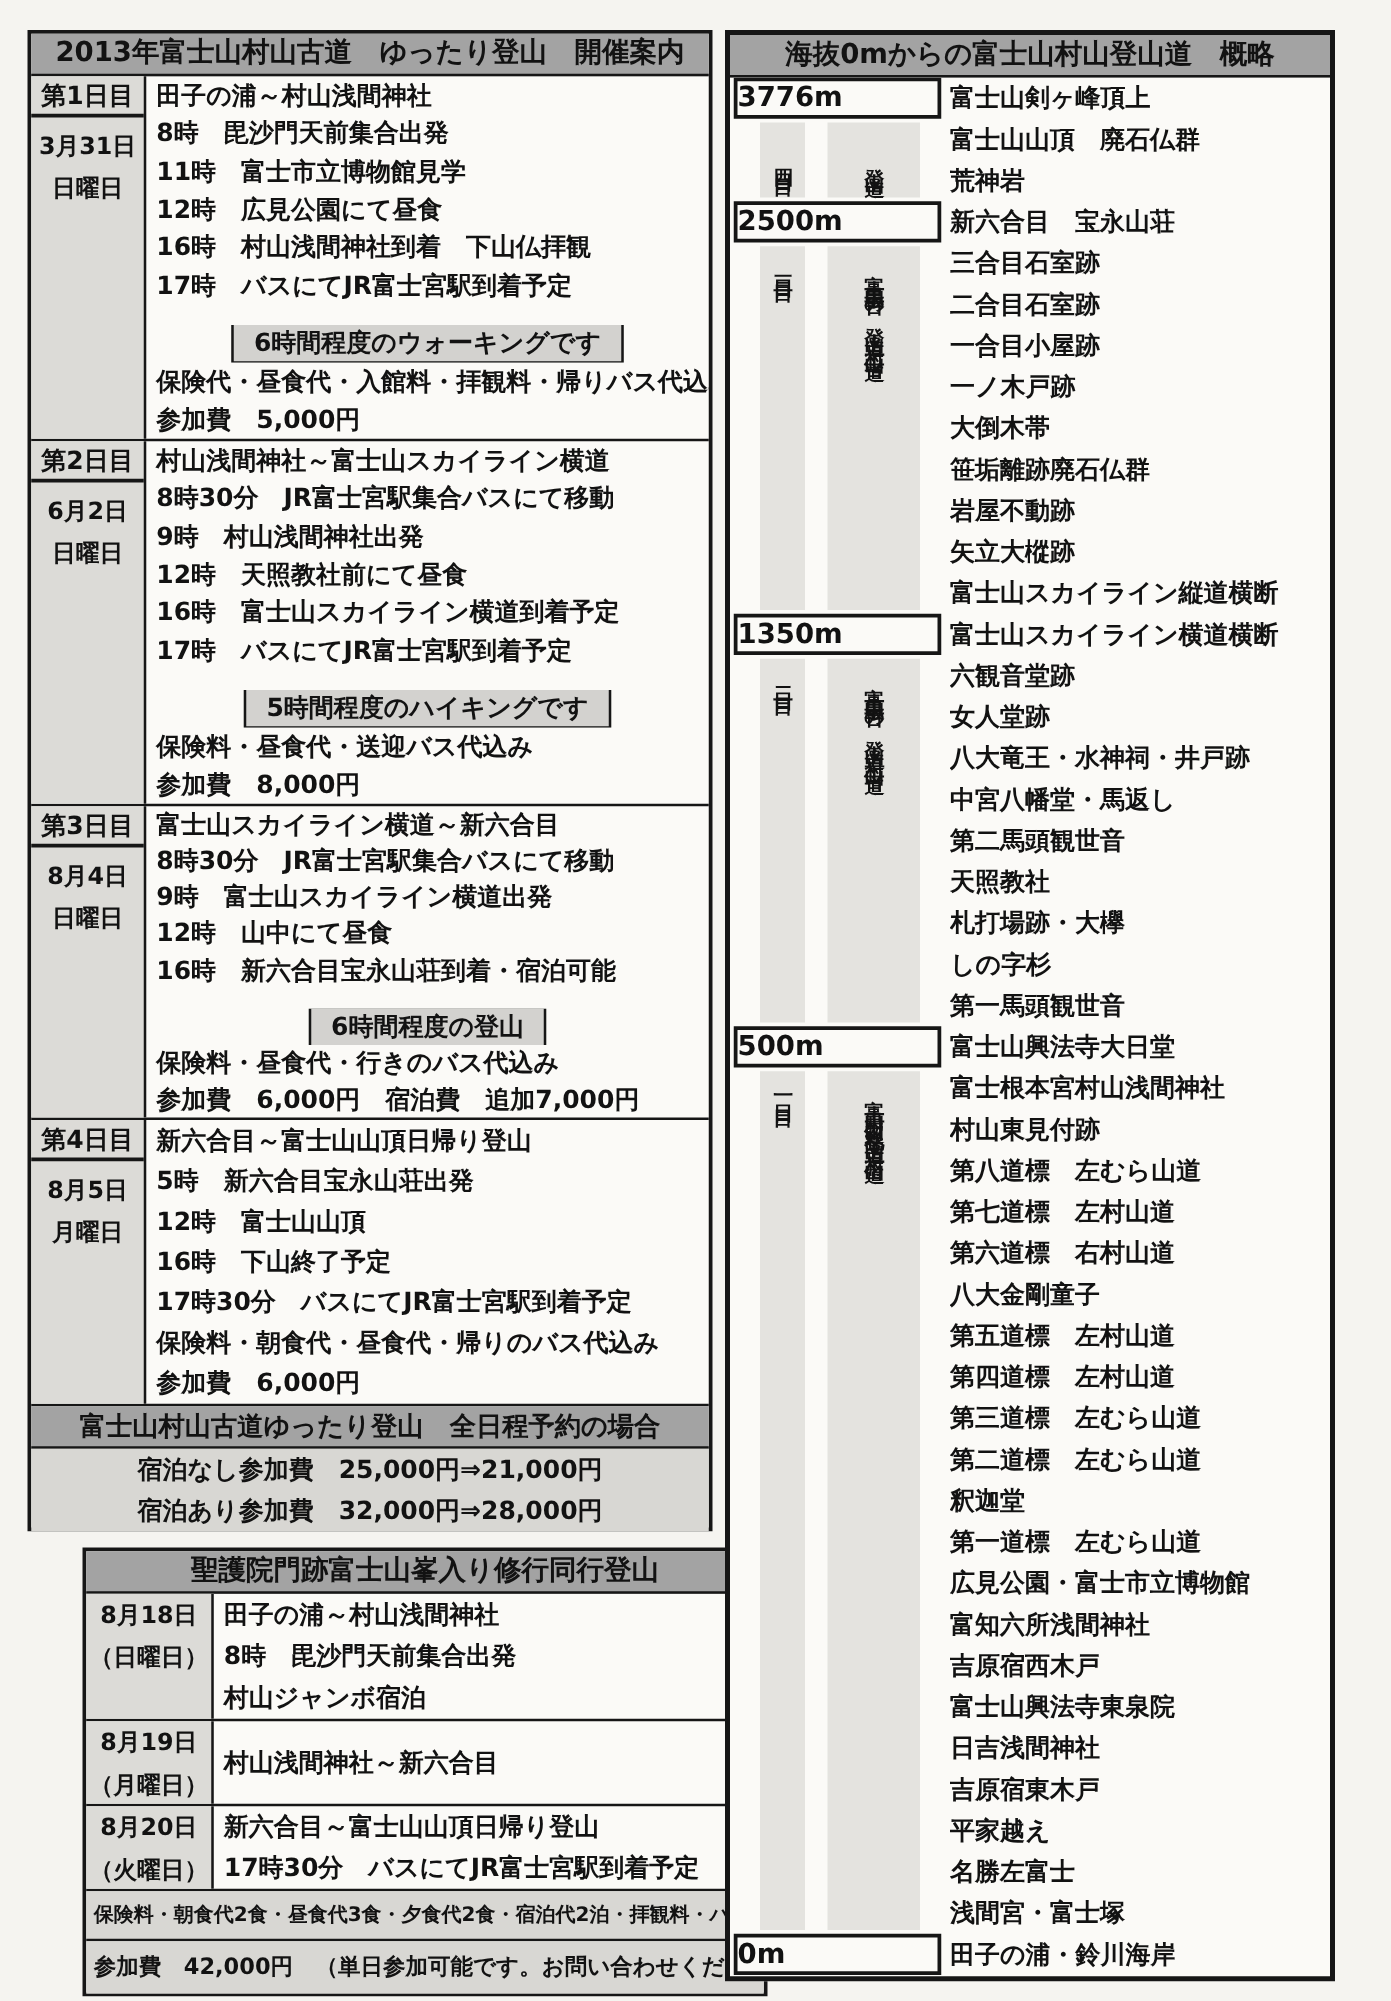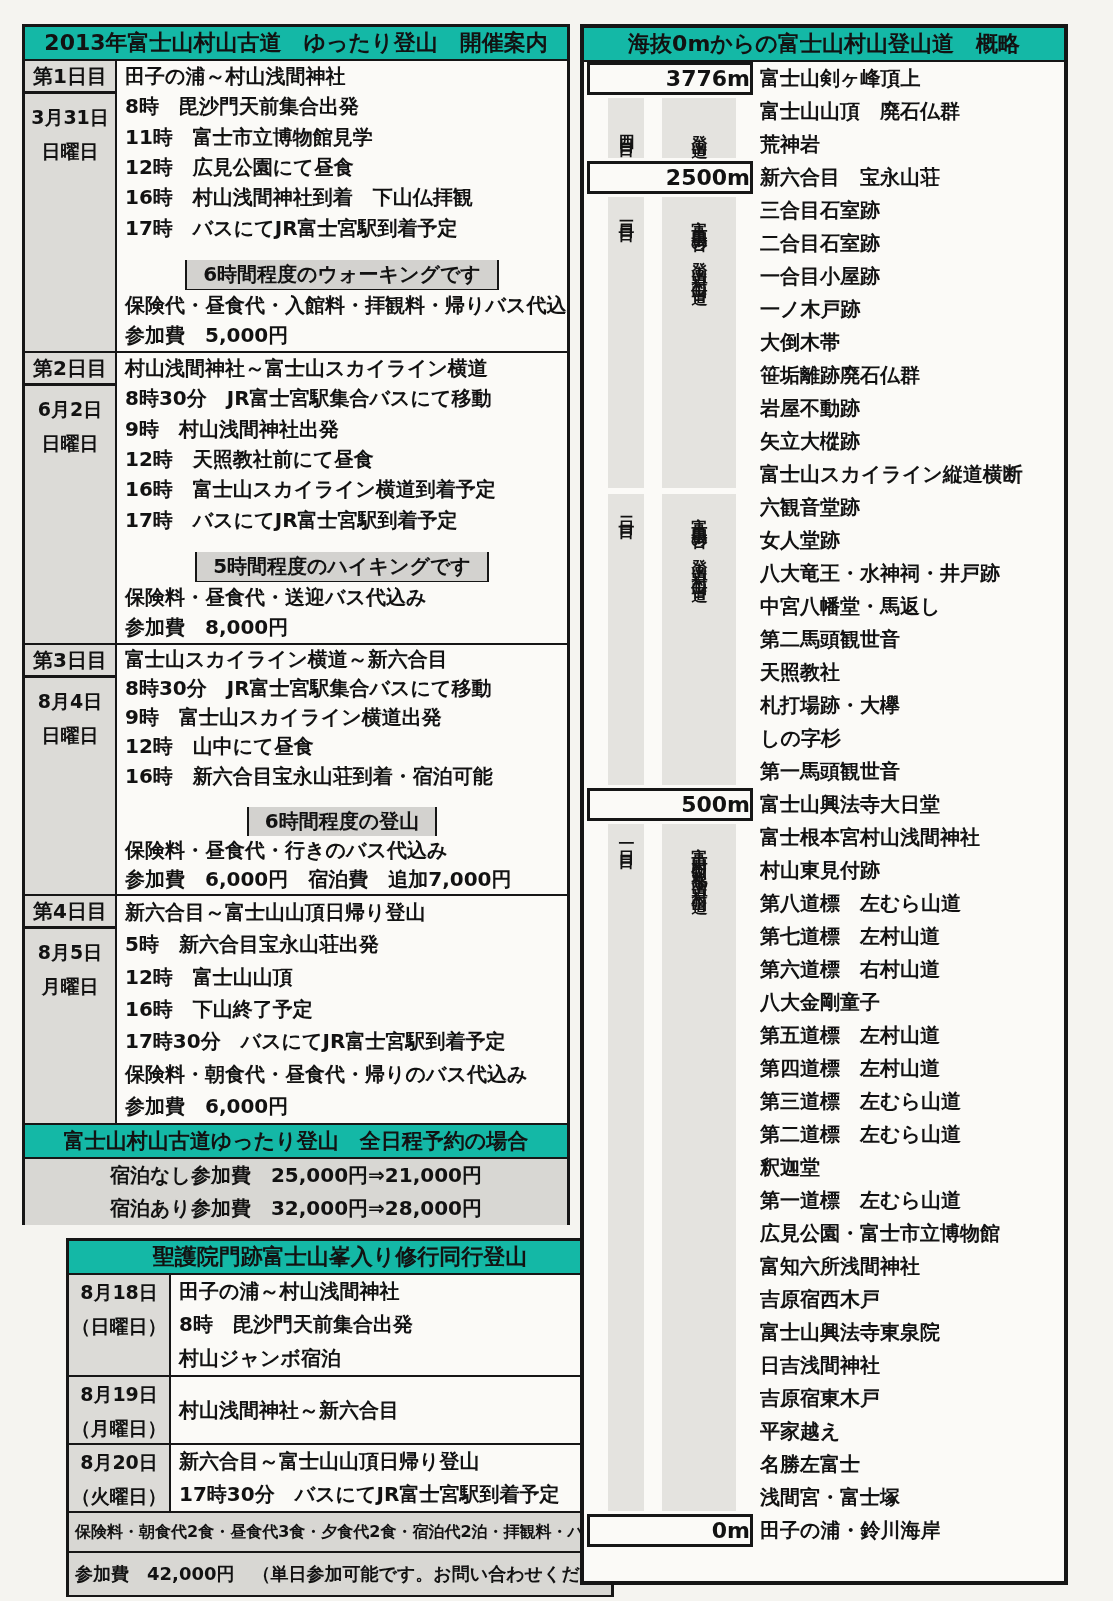--- a/index.html
+++ b/index.html
@@ -1,19 +1,19 @@
 <!DOCTYPE html>
 <html><head>
 <meta charset="utf-8">
 <style>
   html,body{margin:0;padding:0;background:#dddcd8;}
   .page{position:relative;width:1113px;height:1601px;background:#f5f4f0;overflow:hidden;
         font-family:"DejaVu Sans",sans-serif;color:#121212;}
   .panel{position:absolute;background:#fbfaf7;border:3px solid #161616;box-sizing:border-box;}
-  .bar{background:#14b8a6;border-bottom:2px solid #161616;text-align:center;
+  .bar{background:#a3a3a3;border-bottom:2px solid #161616;text-align:center;
        font-weight:bold;font-size:22px;height:32px;line-height:32px;white-space:nowrap;overflow:hidden;}
   
   .main{left:22px;top:24px;width:548px;height:1201px;}
   .dayblock{display:flex;border-bottom:2px solid #161616;box-sizing:border-box;}
   .datecol{width:92px;background:#dcdbd7;border-right:2px solid #161616;box-sizing:border-box;flex:none;}
   .daybox{height:30px;line-height:30px;text-align:center;font-weight:bold;font-size:20px;
           border-bottom:3px solid #161616;white-space:nowrap;}
   .datecell{height:34px;line-height:34px;text-align:center;font-weight:bold;font-size:19px;white-space:nowrap;}
   .datecell.first{margin-top:6px;}
   .content{flex:1;display:flex;flex-direction:column;min-width:0;}
@@ -32,21 +32,21 @@
   .grow{flex:1;display:flex;align-items:center;padding-left:8px;font-weight:600;font-size:20px;
         white-space:nowrap;overflow:hidden;}
   .footrow1{height:38px;line-height:38px;background:#d8d7d3;border-bottom:2px solid #161616;
             padding-left:6px;font-weight:bold;font-size:16px;white-space:nowrap;overflow:hidden;}
   .footrow2{height:42px;line-height:42px;background:#d8d7d3;padding-left:6px;font-weight:bold;
             font-size:18px;white-space:nowrap;overflow:hidden;}
   
   .rightp{left:580px;top:24px;width:488px;height:1561px;border-width:4px;}
   .elevrow{position:relative;height:33px;}
   .elevbox{position:absolute;left:3px;top:0px;width:160px;height:27px;border:3px solid #161616;
-           background:#fbfaf7;text-align:right;font-weight:bold;font-size:22px;line-height:27px;}
+           background:#fbfaf7;text-align:left;font-weight:bold;font-size:22px;line-height:27px;}
   .elevplace{margin-left:176px;line-height:33px;font-size:20px;font-weight:600;white-space:nowrap;overflow:hidden;}
   .daysec{position:relative;}
   .strip{position:absolute;top:3px;bottom:3px;background:#e4e3df;display:flex;justify-content:center;
          align-items:flex-start;}
   .s1{left:24px;width:36px;}
   .s2{left:78px;width:74px;}
   .strip.vcenter{align-items:center;}
   .vtext{writing-mode:vertical-rl;text-orientation:upright;font-weight:bold;letter-spacing:4px;
          font-size:16px;padding-top:10px;}
   .vcenter .vtext{padding-top:0;}
@@ -224,20 +224,24 @@
         <div class="prow">一合目小屋跡</div>
         <div class="prow">一ノ木戸跡</div>
         <div class="prow">大倒木帯</div>
         <div class="prow">笹垢離跡廃石仏群</div>
         <div class="prow">岩屋不動跡</div>
         <div class="prow">矢立大樅跡</div>
         <div class="prow">富士山スカイライン縦道横断</div>
       </div>
     </div>
 
+    <div class="elevrow">
+      <span class="elevbox">1350m</span>
+      <div class="elevplace">富士山スカイライン横道横断</div>
+    </div>
 
     <div class="daysec" style="height:297px">
       <div class="strip s1">
         <span class="vtext">二日目</span>
       </div>
       <div class="strip s2">
         <span class="vtext">富士山最古の登山道・村山古道</span>
       </div>
       <div class="places">
         <div class="prow">六観音堂跡</div>

